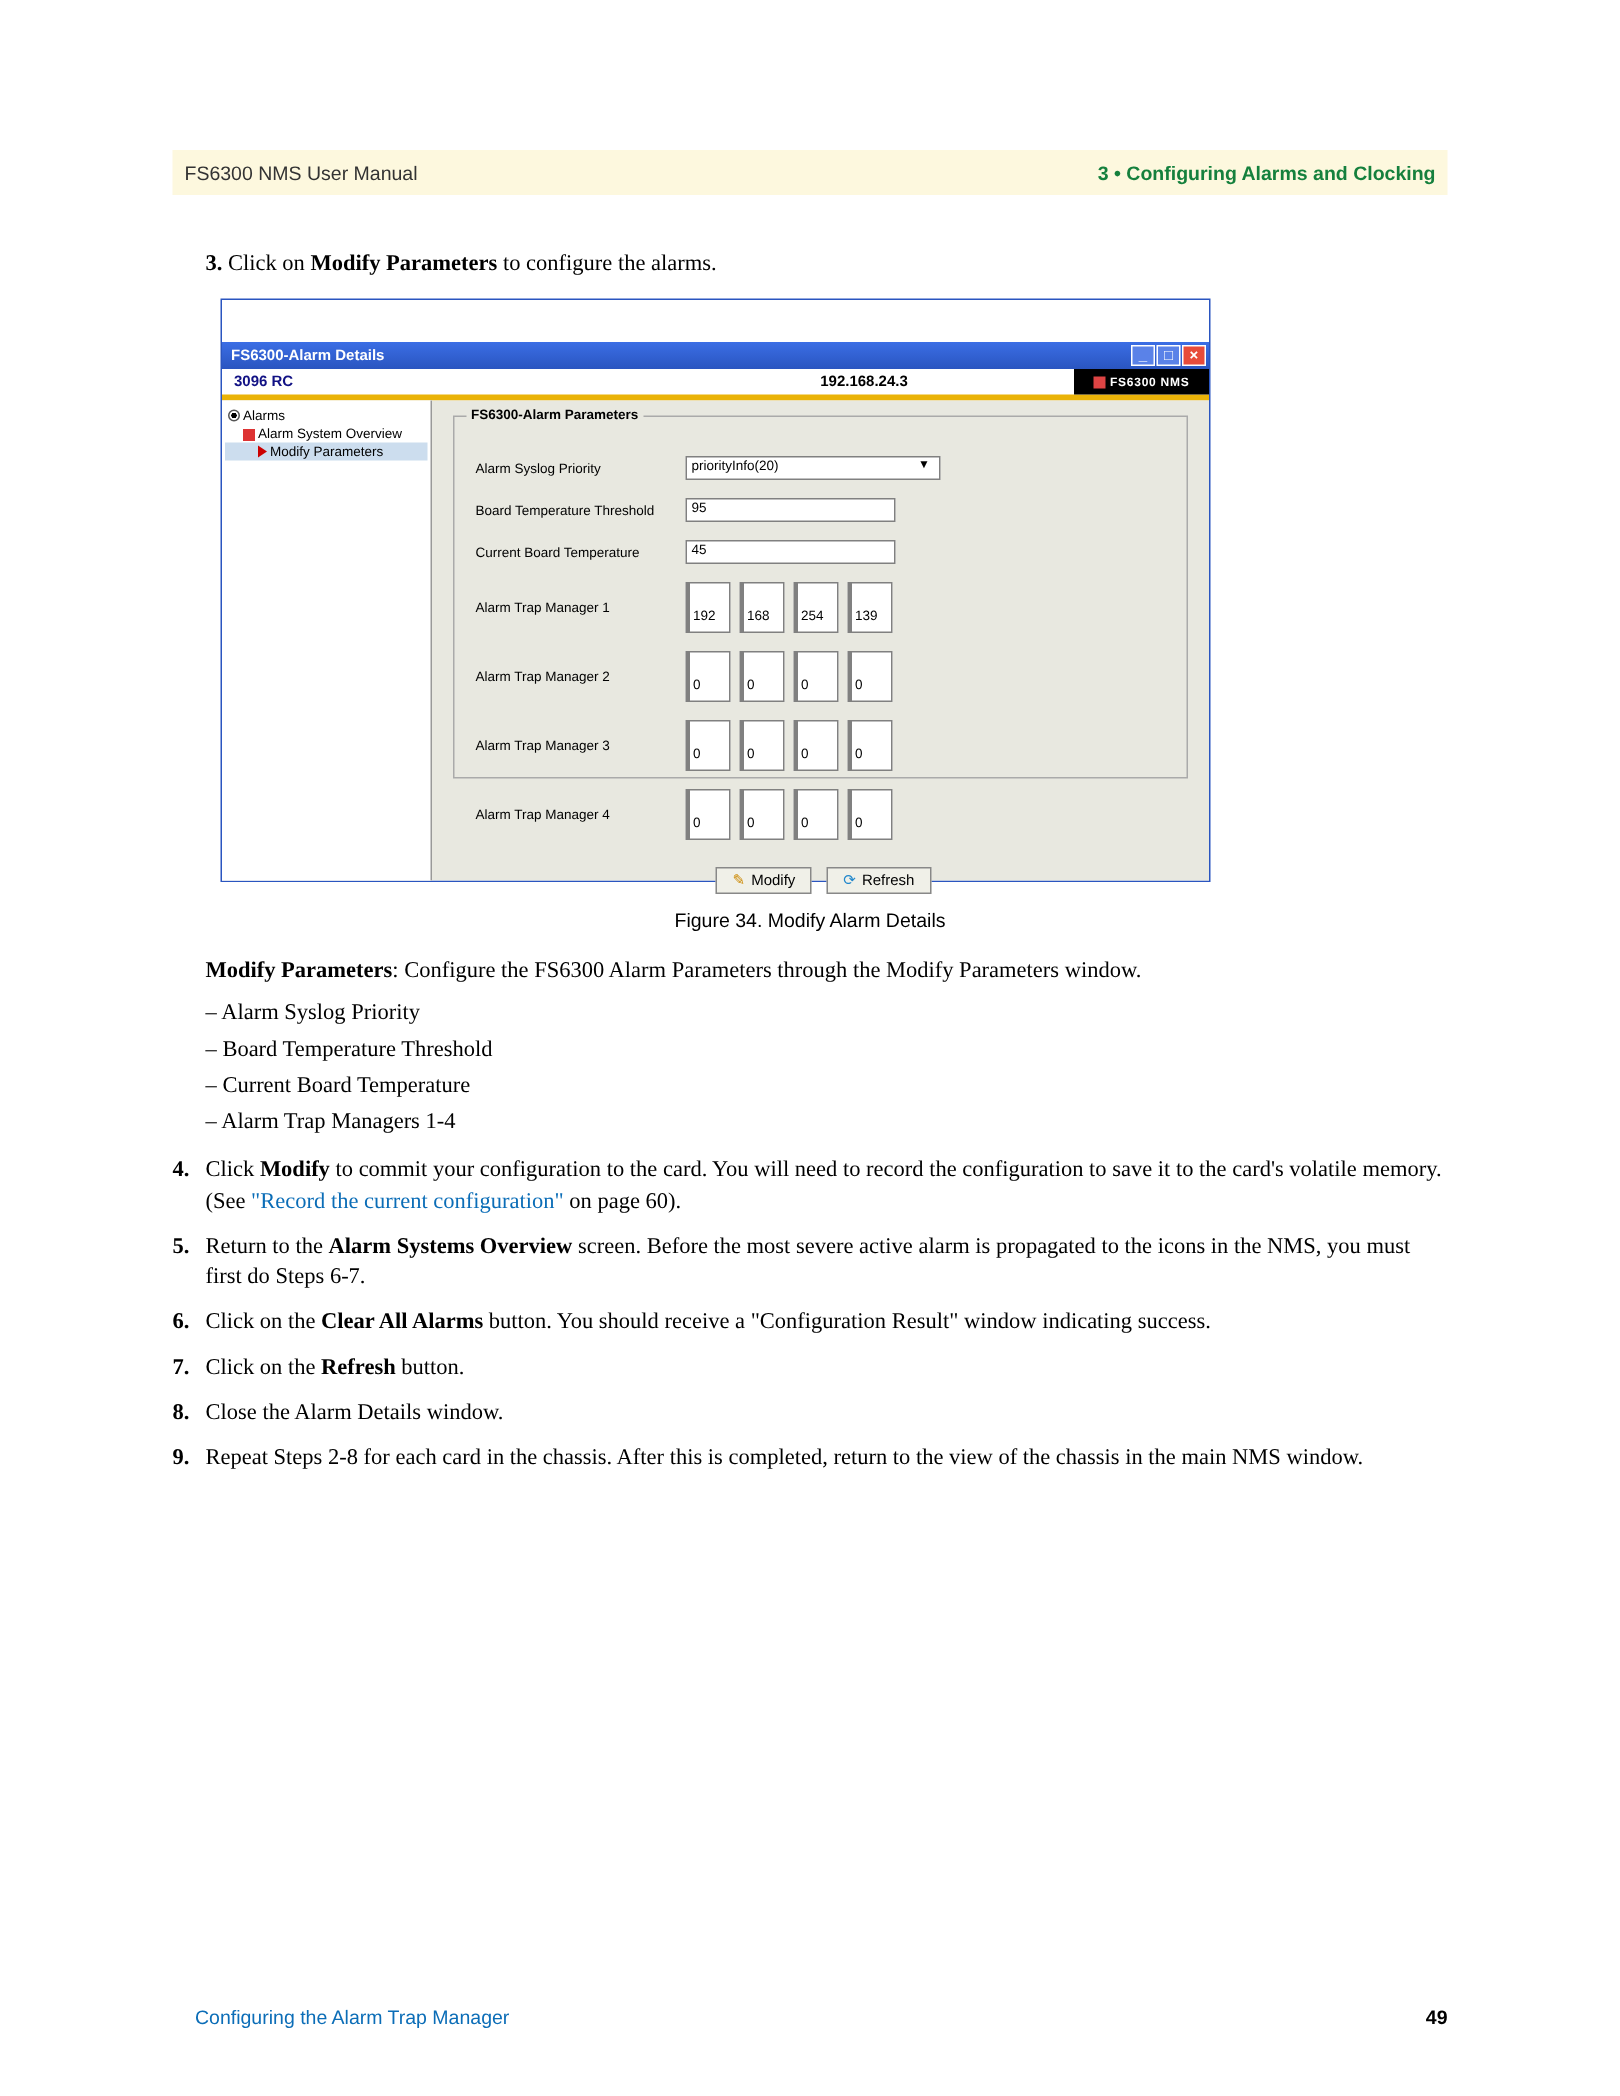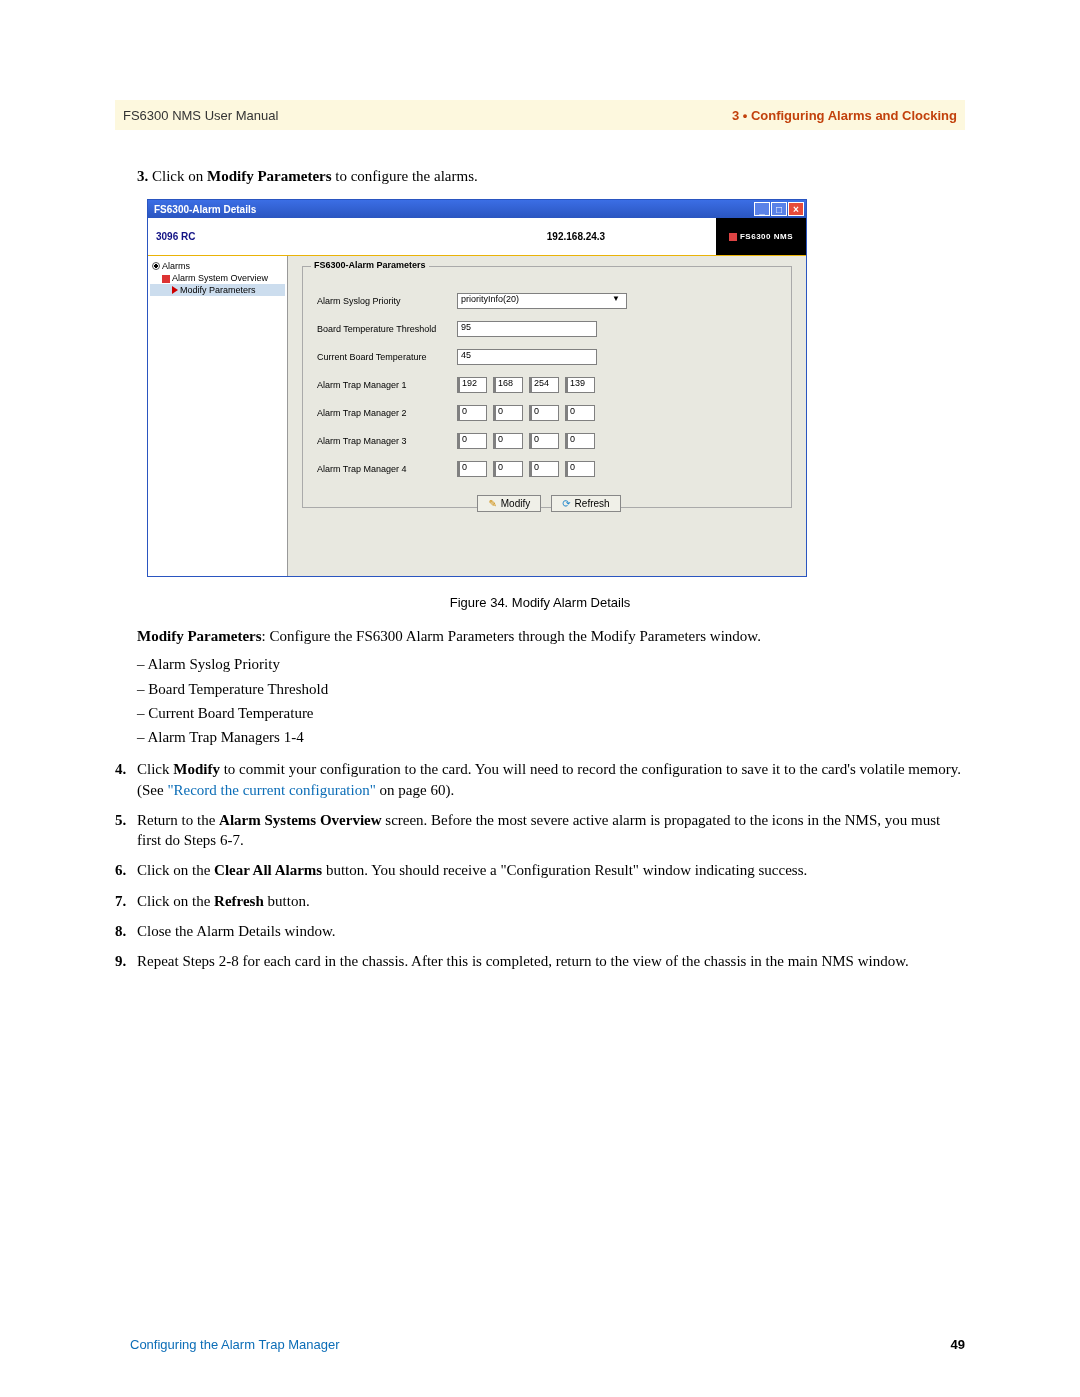--- a/index.html
+++ b/index.html
@@ -22,21 +22,21 @@
     height: 30px;
     display: flex;
     align-items: center;
     justify-content: space-between;
     padding: 0 8px;
     font-family: Arial, Helvetica, sans-serif;
     font-size: 13px;
     margin-bottom: 38px;
   }
   .header-left { color: #333; }
-  .header-right { color: #c2410c; font-weight: bold; }
+  .header-right { color: #15803d; font-weight: bold; }
   .step-line { margin: 15px 0 10px 0; }
   .step-num { font-weight: bold; }
   .bold { font-weight: bold; }
   .indent-block { margin-left: 22px; }
 
   
   .window {
     width: 660px;
     margin: 14px 0 8px 32px;
     border: 1px solid #2a55c0;
@@ -46,35 +46,36 @@
   .titlebar {
     background: linear-gradient(#3b6ee5, #2a55c0);
     color: #fff;
     display: flex;
     align-items: center;
     justify-content: space-between;
     height: 18px;
     padding: 0 2px 0 6px;
     font-size: 10px;
     font-weight: bold;
+    margin-top: 28px;
   }
   .titlebar-icons { display: flex; gap: 1px; }
   .tb-btn {
     width: 16px; height: 14px;
     border: 1px solid #fff;
     display: flex; align-items: center; justify-content: center;
     font-size: 10px; font-weight: bold;
     background: #5a82e8;
   }
   .tb-close { background: #e74b3a; }
   .infobar {
     background: #fff;
     display: flex;
-    border-bottom: 1px solid #eab308;
-    height: 38px;
+    border-bottom: 4px solid #eab308;
+    height: 21px;
   }
   .infobar-left {
     flex: 1;
     display: flex;
     align-items: center;
     padding-left: 8px;
     color: #111184;
     font-weight: bold;
     font-size: 10px;
   }
@@ -157,21 +158,21 @@
   .form-input {
     height: 16px;
     border: 1px solid #808080;
     background: #fff;
     font-size: 9px;
     padding: 0 3px;
   }
   .w-wide { width: 170px; display: flex; justify-content: space-between; }
   .w-140 { width: 140px; }
   .ip-group { display: flex; gap: 6px; }
-  .ip-oct { width: 30px; height: 16px; border: 1px solid #808080; border-left: 3px solid #808080; background: #fff; font-size: 9px; padding: 0 2px; }
+  .ip-oct { width: 30px; height: 16px; border: 1px solid #808080; border-left: 3px solid #808080; background: #fff; font-size: 9px; padding: 16px 2px; }
   .dd-arrow { font-size: 8px; padding-right: 3px; }
   .btn-row { display: flex; justify-content: center; gap: 10px; margin-top: 18px; }
   .form-btn {
     border: 1px solid #888;
     background: #f0f0e8;
     padding: 2px 10px;
     font-size: 10px;
     display: flex;
     align-items: center;
     gap: 4px;

